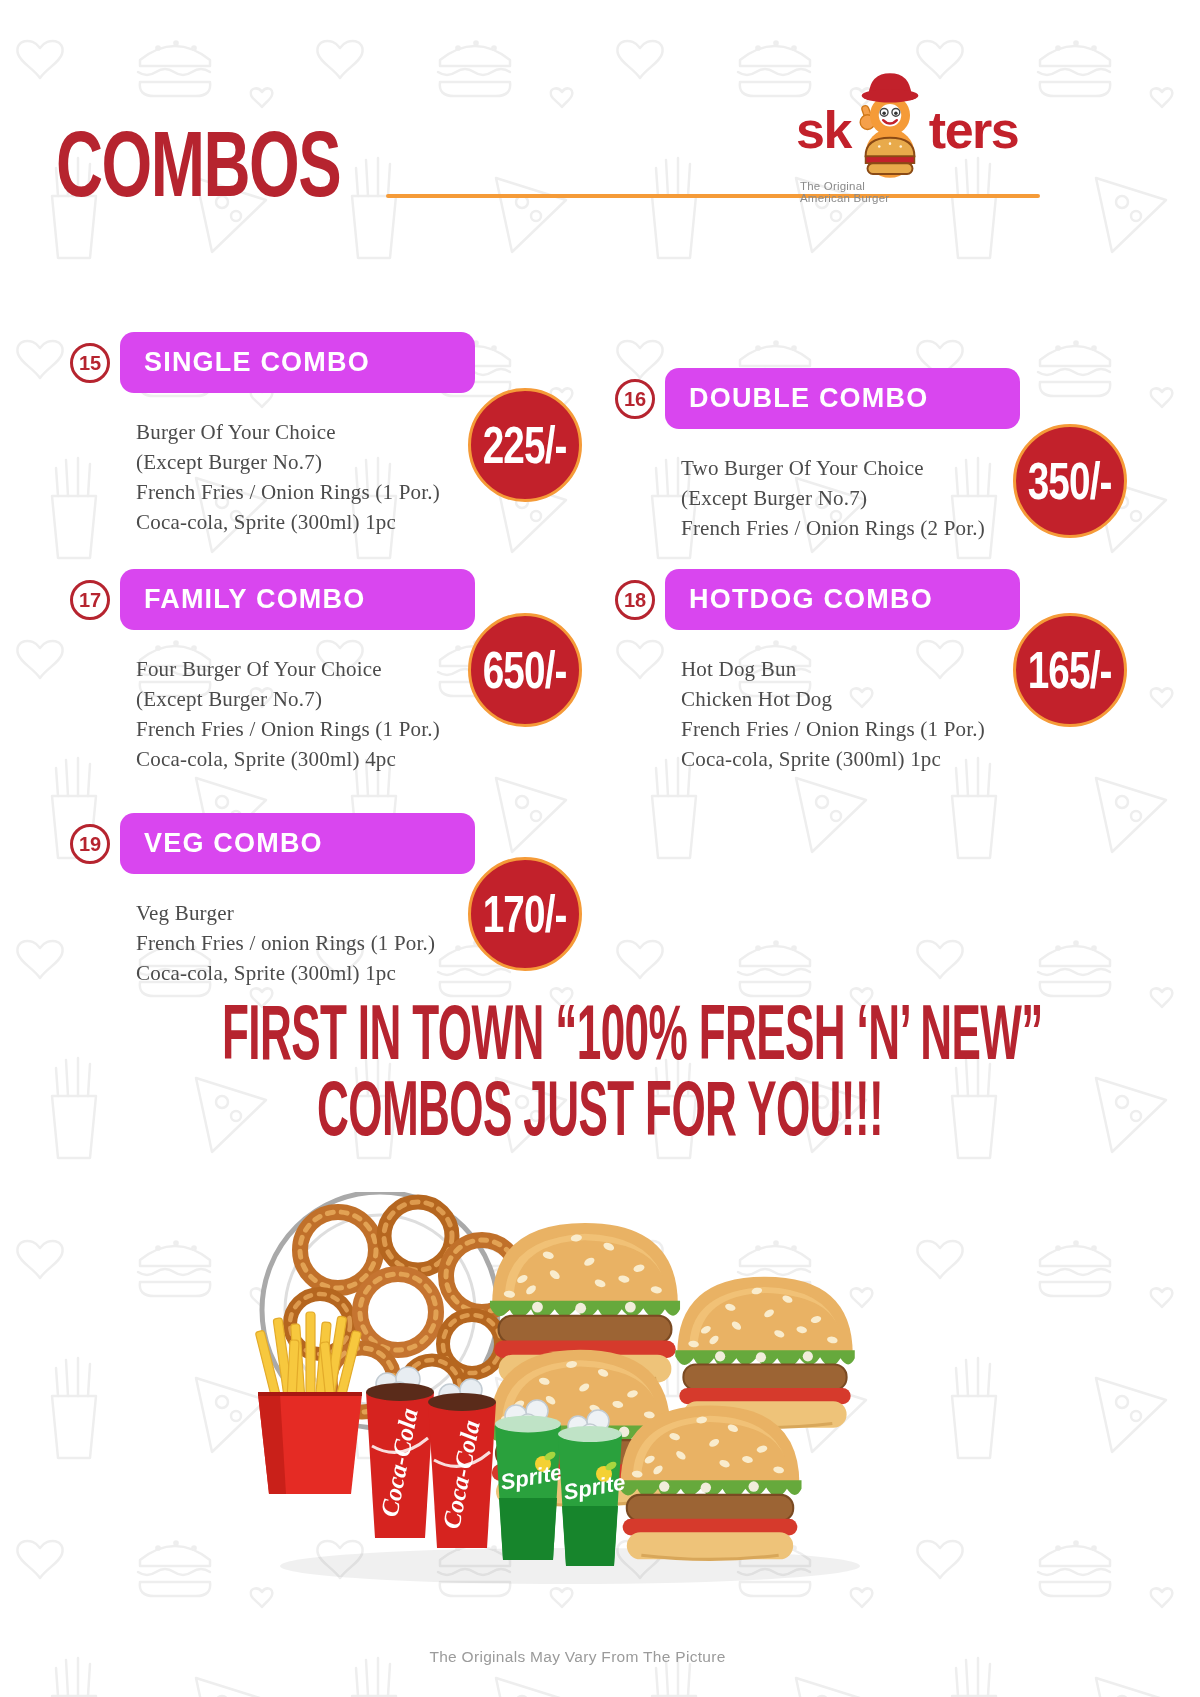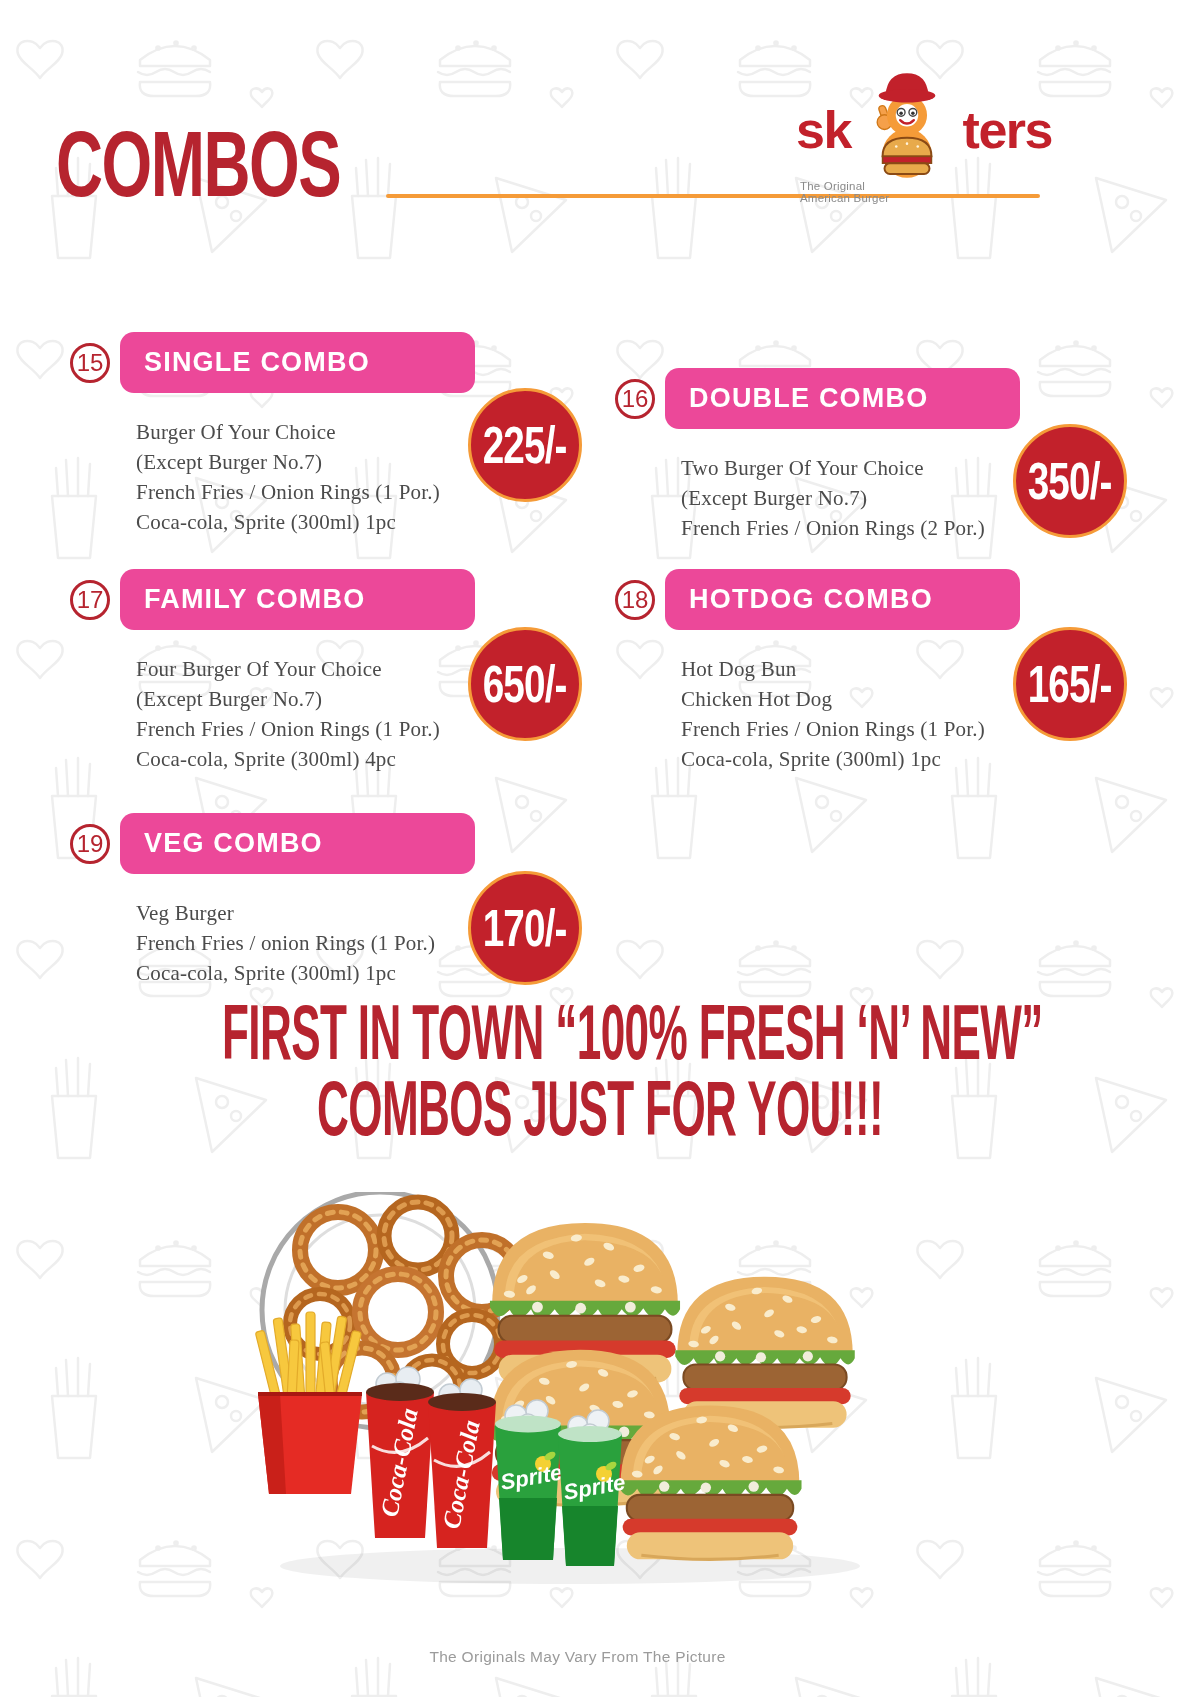--- a/index.html
+++ b/index.html
@@ -10,46 +10,46 @@
   .bg{position:absolute;left:0;top:0;z-index:0;}
 
   
   .title{
     position:absolute;left:56px;top:118px;margin:0;
     font-size:88px;font-weight:800;color:#b6242f;letter-spacing:-2px;line-height:1;
     transform:scale(0.74,1.05);transform-origin:left top;white-space:nowrap;
   }
   .rule{position:absolute;left:386px;top:194px;width:654px;height:4px;background:#f59b38;border-radius:2px;}
   .logo{position:absolute;left:796px;top:72px;width:256px;z-index:1;}
-  .logo-row{display:flex;align-items:center;justify-content:space-between;}
+  .logo-row{display:flex;align-items:center;justify-content:flex-start;}
   .logo-word{font-size:52px;font-weight:800;color:#c2212b;letter-spacing:-1.5px;line-height:1;}
   .logo-row svg{margin:0 -5px;position:relative;top:-2px;}
   .logo-tags{display:flex;font-size:11.5px;color:#8a8a8a;margin-top:-8px;padding:0 4px;letter-spacing:.2px;flex-direction:column;}
 
   
   .combo{position:absolute;width:545px;height:230px;z-index:1;}
   .c15{left:70px;top:332px;}
   .c16{left:615px;top:332px;margin-top:36px;}
   .c17{left:70px;top:569px;}
   .c18{left:615px;top:569px;}
   .c19{left:70px;top:813px;}
   .num{
     position:absolute;left:0;top:11px;width:40px;height:40px;border:3px solid #b6242f;border-radius:50%;
     box-sizing:border-box;display:flex;align-items:center;justify-content:center;
-    color:#b6242f;font-size:24px;font-weight:400;background:#ffffff;
+    color:#b6242f;font-size:20px;font-weight:700;background:#ffffff;
   }
   .bar{
-    position:absolute;left:50px;top:0;width:355px;height:61px;background:#ec4899;border-radius:14px;
+    position:absolute;left:50px;top:0;width:355px;height:61px;background:#d946ef;border-radius:14px;
     display:flex;align-items:center;padding-left:24px;box-sizing:border-box;
   }
   .bar span{color:#ffffff;font-size:27px;font-weight:700;letter-spacing:1.2px;}
   .desc{position:absolute;left:66px;top:85px;color:#4b4b4b;font-size:21px;line-height:30px;letter-spacing:.2px;font-family:Liberation Serif, serif;}
   .desc span{display:block;}
   .price{
-    position:absolute;left:398px;top:58px;width:114px;height:114px;border-radius:50%;
+    position:absolute;left:398px;top:44px;width:114px;height:114px;border-radius:50%;
     background:#c2212b;border:3px solid #f59b38;box-sizing:border-box;
     display:flex;align-items:center;justify-content:center;
   }
   .c15 .price,.c16 .price{top:56px;}
   .price span{
     color:#ffffff;font-size:44px;font-weight:800;letter-spacing:-1px;
     display:inline-block;transform:scale(0.88,1.18);
   }
 
   

